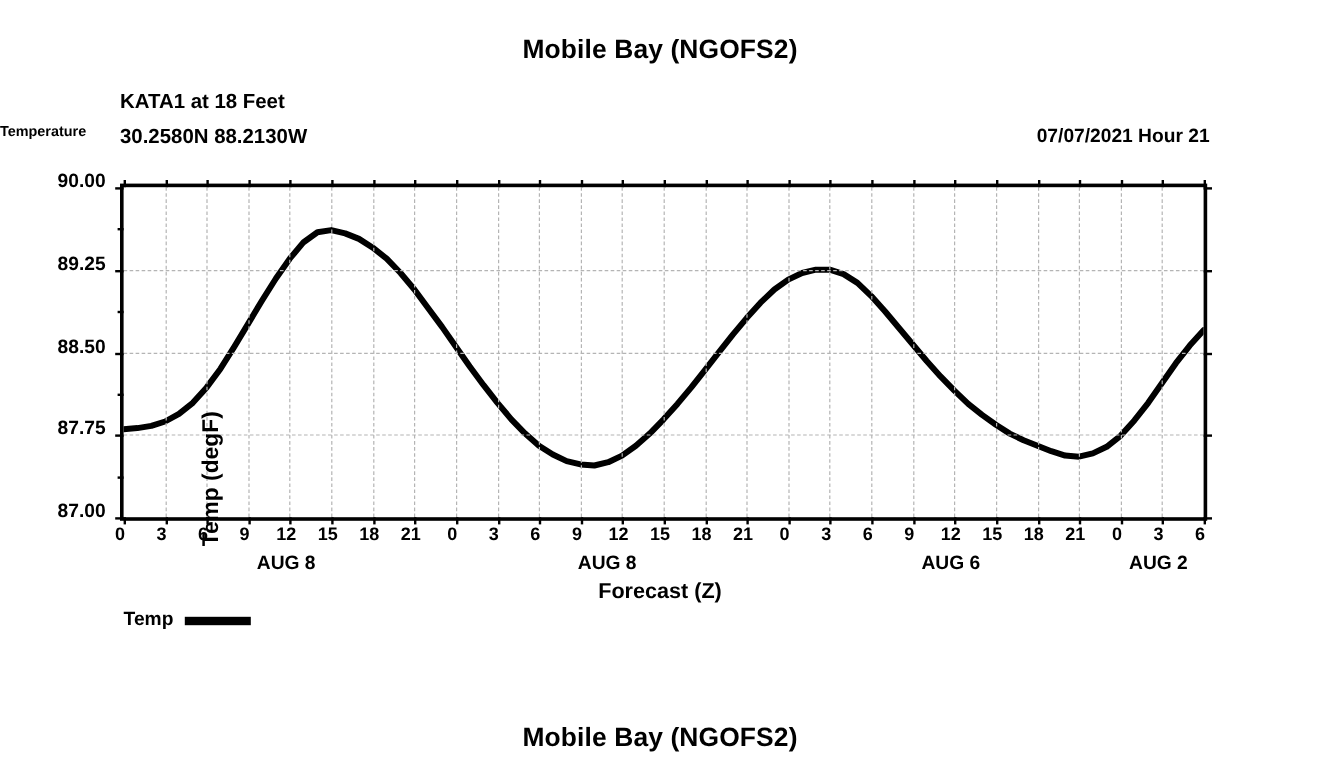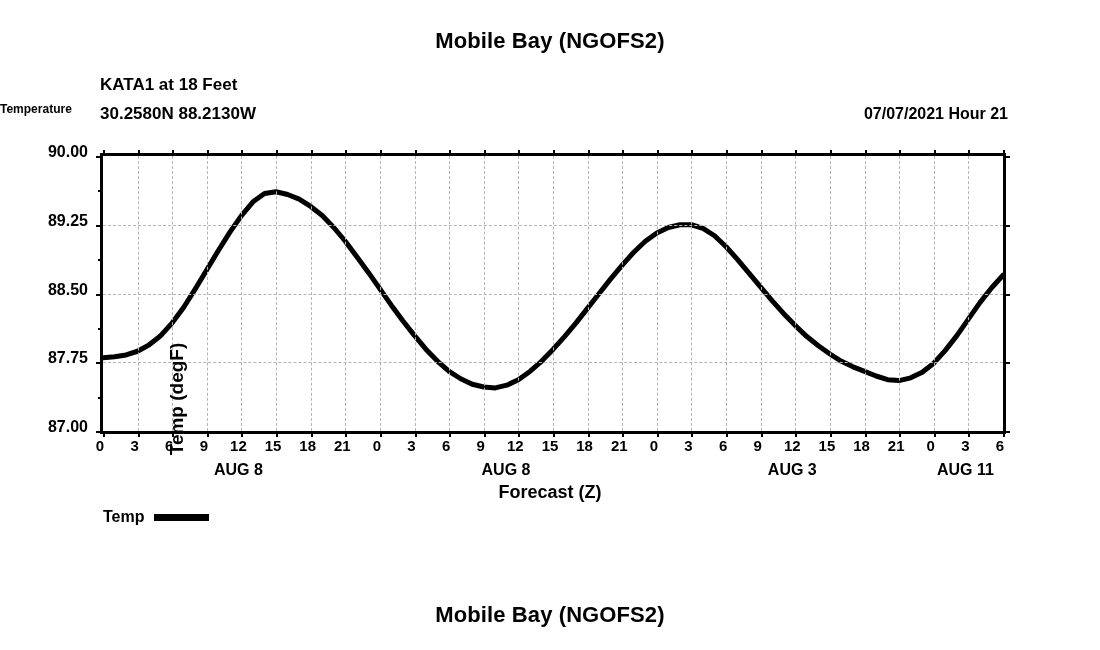--- a/index.html
+++ b/index.html
@@ -338,22 +338,22 @@
     <div class="xlabel-text" style="left: 826.923px; position: absolute;">15</div>
     <div class="xlabel-text" style="left: 861.538px; position: absolute;">18</div>
     <div class="xlabel-text" style="left: 896.154px; position: absolute;">21</div>
     <div class="xlabel-text" style="left: 930.769px; position: absolute;">0</div>
     <div class="xlabel-text" style="left: 965.385px; position: absolute;">3</div>
     <div class="xlabel-text" style="left: 1000px; position: absolute;">6</div>
   </div>
 <div id="daylabels-layer">
     <div class="daylabel-text" style="left: 238.462px; position: absolute;">AUG 8</div>
     <div class="daylabel-text" style="left: 506px; position: absolute;">AUG 8</div>
-    <div class="daylabel-text" style="left: 792.308px; position: absolute;">AUG 3</div>
-    <div class="daylabel-text" style="left: 965.385px; position: absolute;">AUG 11</div>
+    <div class="daylabel-text" style="left: 792.308px; position: absolute;">AUG 6</div>
+    <div class="daylabel-text" style="left: 965.385px; position: absolute;">AUG 2</div>
   </div>
 
 <div class="abs" id="x-axis-title">Forecast (Z)</div>
 
 <div class="abs" id="legend">
   <span id="legend-label">Temp</span>
   <span id="legend-swatch" style="background: rgb(0, 0, 0);"></span>
 </div>
 
 <div class="abs" id="bottom-title">Mobile Bay (NGOFS2)</div>

